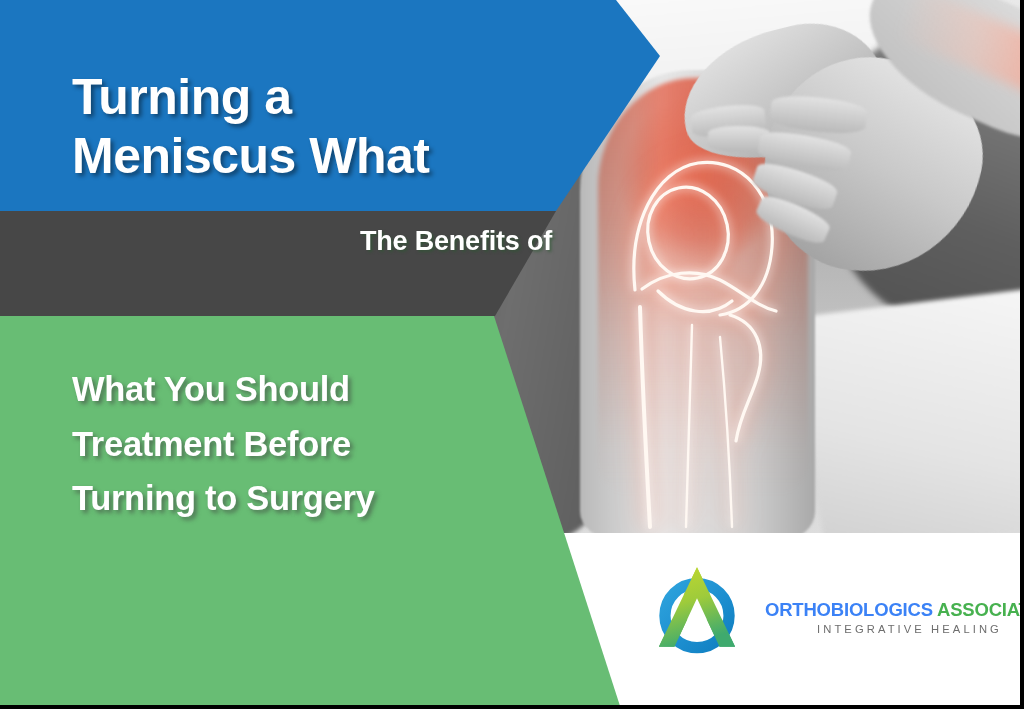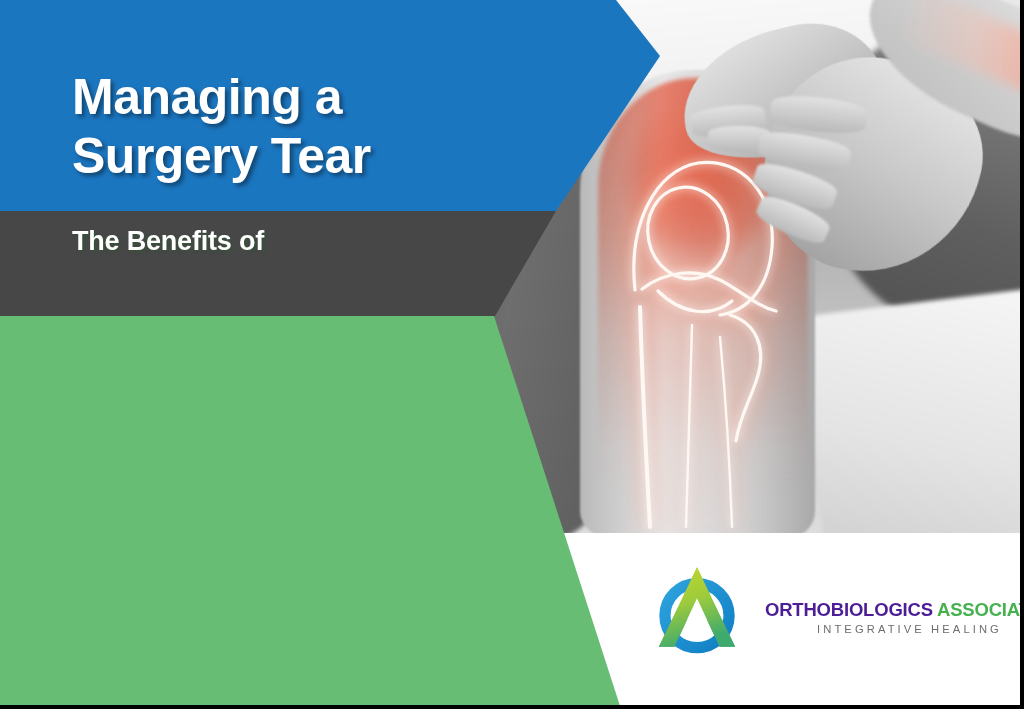--- a/index.html
+++ b/index.html
@@ -126,21 +126,21 @@
     position:absolute;left:430px;top:533px;width:594px;height:176px;
     background:#ffffff;
   }
   .logo-wrap{
     position:absolute;left:215px;top:22px;
     display:flex;align-items:center;gap:16px;
   }
   .logo-mark{width:104px;height:104px;flex:0 0 auto;}
   .logo-text{display:flex;flex-direction:column;align-items:center;padding-top:22px;}
   .logo-name{font-size:18.5px;font-weight:bold;letter-spacing:-.2px;white-space:nowrap;line-height:1;}
-  .logo-name .ob{color:#4c1d95;}
+  .logo-name .ob{color:#3b82f6;}
   .logo-name .as{color:#47b14f;}
   .logo-tag{
     font-size:11.2px;color:#6d6d6d;letter-spacing:3.1px;
     margin-top:3px;white-space:nowrap;font-weight:400;text-align:center;
   }
 
   
   .band{position:absolute;left:0;}
   .band-blue{
     top:0;width:660px;height:211px;
@@ -163,20 +163,21 @@
     position:absolute;left:72px;top:68px;width:520px;
     color:#ffffff;font-size:50px;font-weight:bold;line-height:1.18;
     letter-spacing:-.5px;
     text-shadow:3px 3px 4px rgba(0,0,0,.42);
   }
   .subtitle{
     position:absolute;left:72px;top:224px;width:480px;
     color:#ffffff;font-size:27px;font-weight:bold;line-height:1.28;
     letter-spacing:-.2px;
     text-shadow:2px 2px 3px rgba(40,90,45,.55);
+    text-align:right;
   }
   .body-text{
     position:absolute;left:72px;top:362px;width:420px;
     color:#ffffff;font-size:34.5px;font-weight:bold;line-height:1.58;
     letter-spacing:-.3px;
     text-shadow:3px 3px 4px rgba(60,60,60,.55);
   }
   .title span,.subtitle span,.body-text span{display:block;}
 </style>
 </head>
@@ -266,24 +267,27 @@
       </div>
 
     </div>
   </div>
 
   <div class="band band-blue"></div>
   <div class="band band-dark"></div>
   <div class="band band-green"></div>
 
   <div class="title">
-    <span>Managing a</span>
-    <span>Surgery Tear</span>
+    <span>Turning a</span>
+    <span>Meniscus What</span>
   </div>
 
   <div class="subtitle">
     <span>The Benefits of</span>
   </div>
 
   <div class="body-text">
+    <span>What You Should</span>
+    <span>Treatment Before</span>
+    <span>Turning to Surgery</span>
   </div>
 
 </div>
 
 </body></html>

